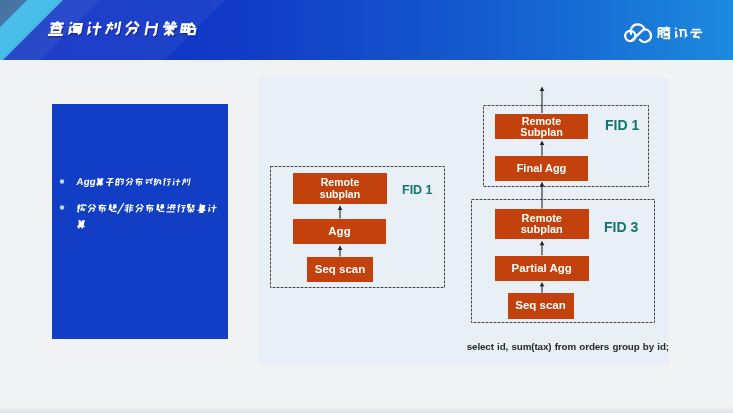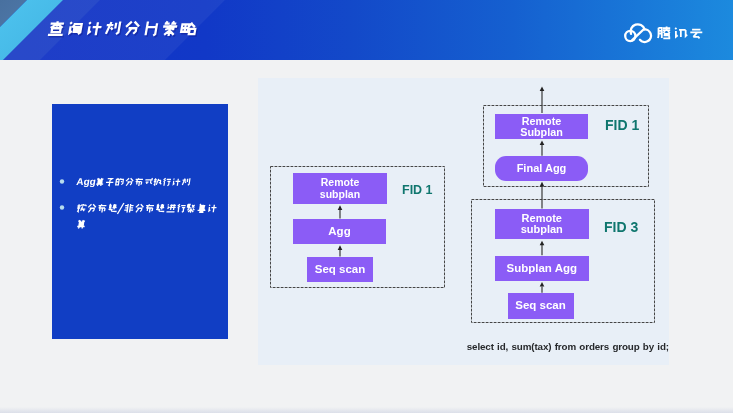--- a/index.html
+++ b/index.html
@@ -6,21 +6,21 @@
 body{width:733px;height:413px;position:relative;overflow:hidden;background:#f1f2f3;font-family:"Liberation Sans",sans-serif;}
 #header{position:absolute;left:0;top:0;width:733px;height:60px;overflow:hidden;
  background:linear-gradient(90deg,#1232c6 0%,#1138c7 28%,#1349c9 48%,#1560d0 70%,#1c8ade 100%);}
 .band{position:absolute;top:0;left:0;width:240px;height:60px;}
 #bandA{background:linear-gradient(135deg,#48709f 0%,#6f9cd2 100%);clip-path:polygon(0 0,27px 0,0 27px);}
 #bandB{background:linear-gradient(135deg,#4ec3ee 0%,#2d9ed3 100%);clip-path:polygon(27px 0,63px 0,0 63px,0 27px);}
 #bandC{background:rgba(150,180,215,0.18);clip-path:polygon(63px 0,100px 0,0 100px,0 63px);}
 #bandD{background:rgba(255,255,255,0.05);clip-path:polygon(100px 0,225px 0,0 225px,0 100px);}
 #leftbox{position:absolute;left:52px;top:104px;width:176px;height:235px;background:#113ec4;}
 #panel{position:absolute;left:258px;top:78px;width:411px;height:287px;background:#e8eff7;}
-.fbox{position:absolute;background:#8b5cf6;color:#fff;font-weight:bold;text-align:center;font-family:"Liberation Sans",sans-serif;}
+.fbox{position:absolute;background:#c2410c;color:#fff;font-weight:bold;text-align:center;font-family:"Liberation Sans",sans-serif;}
 .fid{position:absolute;font-weight:bold;font-size:12.5px;color:#0f766e;font-family:"Liberation Sans",sans-serif;}
 #seltext{position:absolute;left:259px;top:341px;width:410px;text-align:right;font-size:9.8px;font-weight:bold;color:#26282b;letter-spacing:-0.1px;word-spacing:0.6px;}
 #botshadow{position:absolute;left:0;bottom:0;width:733px;height:6px;background:linear-gradient(#f1f2f3,#dcdfe9);}
 svg{position:absolute;overflow:visible;}
 .gl{fill:none;stroke-linecap:butt;stroke-linejoin:miter;}
 </style>
 </head>
 <body>
 <svg width="0" height="0" style="position:absolute">
 <defs>
@@ -182,23 +182,23 @@
 </div>
 
 <div id="panel"></div>
 
 <div class="fbox" style="left:293px;top:173px;width:94px;height:31px;font-size:10.5px;line-height:11.5px;padding-top:4px;box-sizing:border-box;">Remote<br>subplan</div>
 <div class="fbox" style="left:293px;top:219px;width:93px;height:25px;font-size:11.5px;line-height:25px;">Agg</div>
 <div class="fbox" style="left:307px;top:257px;width:66px;height:25px;font-size:11.5px;line-height:25px;">Seq scan</div>
 <div class="fid" style="left:402px;top:183px;">FID 1</div>
 
 <div class="fbox" style="left:495px;top:113.5px;width:93px;height:25.5px;font-size:10.8px;line-height:10.8px;padding-top:2.6px;box-sizing:border-box;">Remote<br>Subplan</div>
-<div class="fbox" style="left:495px;top:156px;width:93px;height:24.5px;font-size:11px;line-height:24.5px;border-radius:11px;">Final Agg</div>
+<div class="fbox" style="left:495px;top:156px;width:93px;height:24.5px;font-size:11px;line-height:24.5px;">Final Agg</div>
 <div class="fbox" style="left:495px;top:209px;width:93.5px;height:30px;font-size:11px;line-height:10.9px;padding-top:4.2px;box-sizing:border-box;">Remote<br>subplan</div>
-<div class="fbox" style="left:495px;top:255.5px;width:93.5px;height:25px;font-size:11.5px;line-height:25px;">Subplan Agg</div>
+<div class="fbox" style="left:495px;top:255.5px;width:93.5px;height:25px;font-size:11.5px;line-height:25px;">Partial Agg</div>
 <div class="fbox" style="left:507.5px;top:293px;width:66px;height:25.5px;font-size:11.5px;line-height:25.5px;">Seq scan</div>
 <div class="fid" style="left:605px;top:117px;font-size:14px;">FID 1</div>
 <div class="fid" style="left:604px;top:219px;font-size:14px;">FID 3</div>
 
 <svg width="733" height="413" style="left:0;top:0;pointer-events:none;">
  <g stroke="#454545" stroke-width="1" fill="none" stroke-dasharray="2.8,1.2">
   <rect x="270.5" y="166.5" width="174" height="121"></rect>
   <rect x="483.5" y="105.5" width="165" height="81"></rect>
   <rect x="471.5" y="199.5" width="183" height="123"></rect>
  </g>

